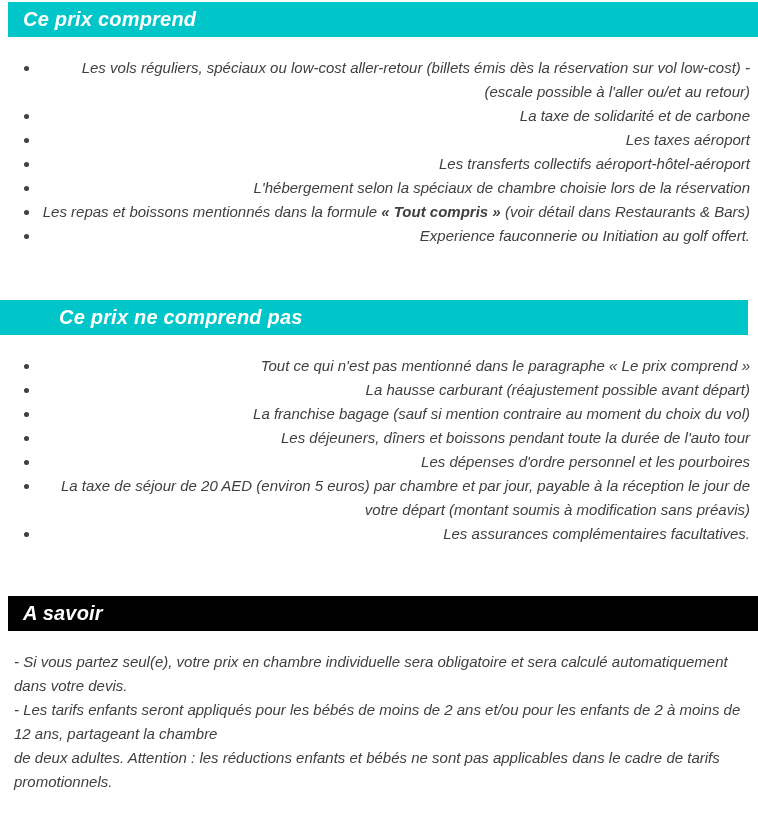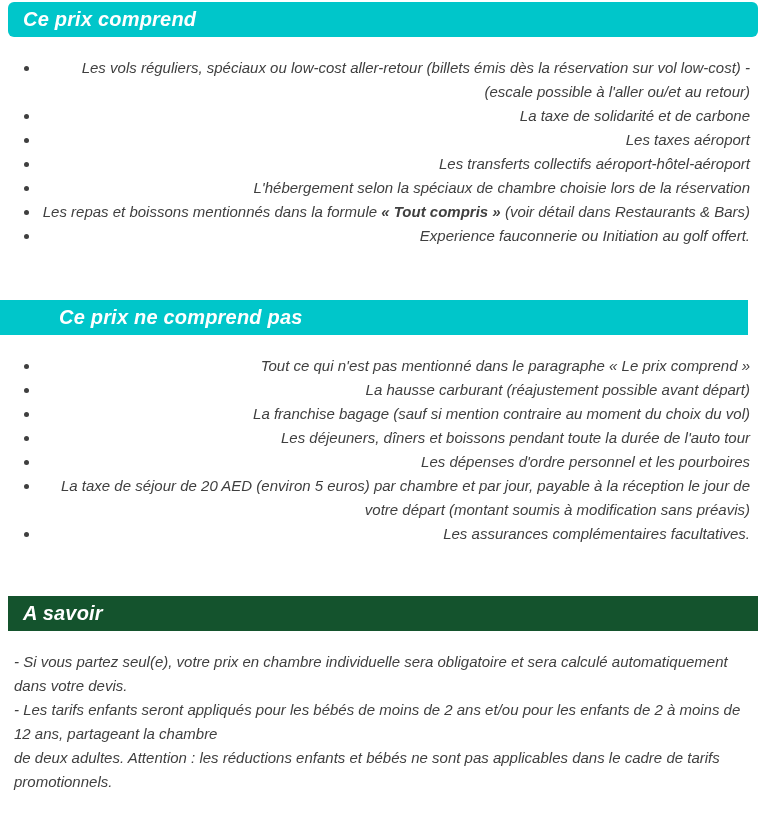--- a/index.html
+++ b/index.html
@@ -23,21 +23,21 @@
   .bar-inset-right { margin-right: 10px; padding-left: 44px; } 
   .bar-title {
     margin: 0;
     padding-left: 15px;
     font-size: 20px;
     font-style: italic;
     font-weight: 700;
     color: #ffffff;
     letter-spacing: 0.2px;
   }
-  #sec-included .section-bar { margin-top: 2px; border-radius: 6px; }
+  #sec-included .section-bar { margin-top: 2px; }
   #sec-not-included .section-bar { margin-top: 52px; }
   #sec-notes .section-bar { margin-top: 50px; }
 
   .item-list {
     margin: 19px 0 0 0;
     padding: 0 8px 0 40px;
     list-style: disc;
   }
   .item-list li {
     font-style: italic;
@@ -89,21 +89,21 @@
       <li>La hausse carburant (réajustement possible avant départ)</li>
       <li>La franchise bagage (sauf si mention contraire au moment du choix du vol)</li>
       <li>Les déjeuners, dîners et boissons pendant toute la durée de l'auto tour</li>
       <li>Les dépenses d'ordre personnel et les pourboires</li>
       <li>La taxe de séjour de 20 AED (environ 5 euros) par chambre et par jour, payable à la réception le jour de votre départ (montant soumis à modification sans préavis)</li>
       <li>Les assurances complémentaires facultatives.</li>
     </ul>
   </section>
 
   <section id="sec-notes">
-    <div class="section-bar bar-inset-left" style="background: #14532d;">
+    <div class="section-bar bar-inset-left" style="background: #000000;">
       <h2 class="bar-title" style="color: rgb(255, 255, 255);">A savoir</h2>
     </div>
     <div class="notes">
       <p>- Si vous partez seul(e), votre prix en chambre individuelle sera obligatoire et sera calculé automatiquement dans votre devis.</p>
       <p>- Les tarifs enfants seront appliqués pour les bébés de moins de 2 ans et/ou pour les enfants de 2 à moins de 12 ans, partageant la chambre</p>
       <p>de deux adultes. Attention : les réductions enfants et bébés ne sont pas applicables dans le cadre de tarifs promotionnels.</p>
     </div>
   </section>
 
 </div>

